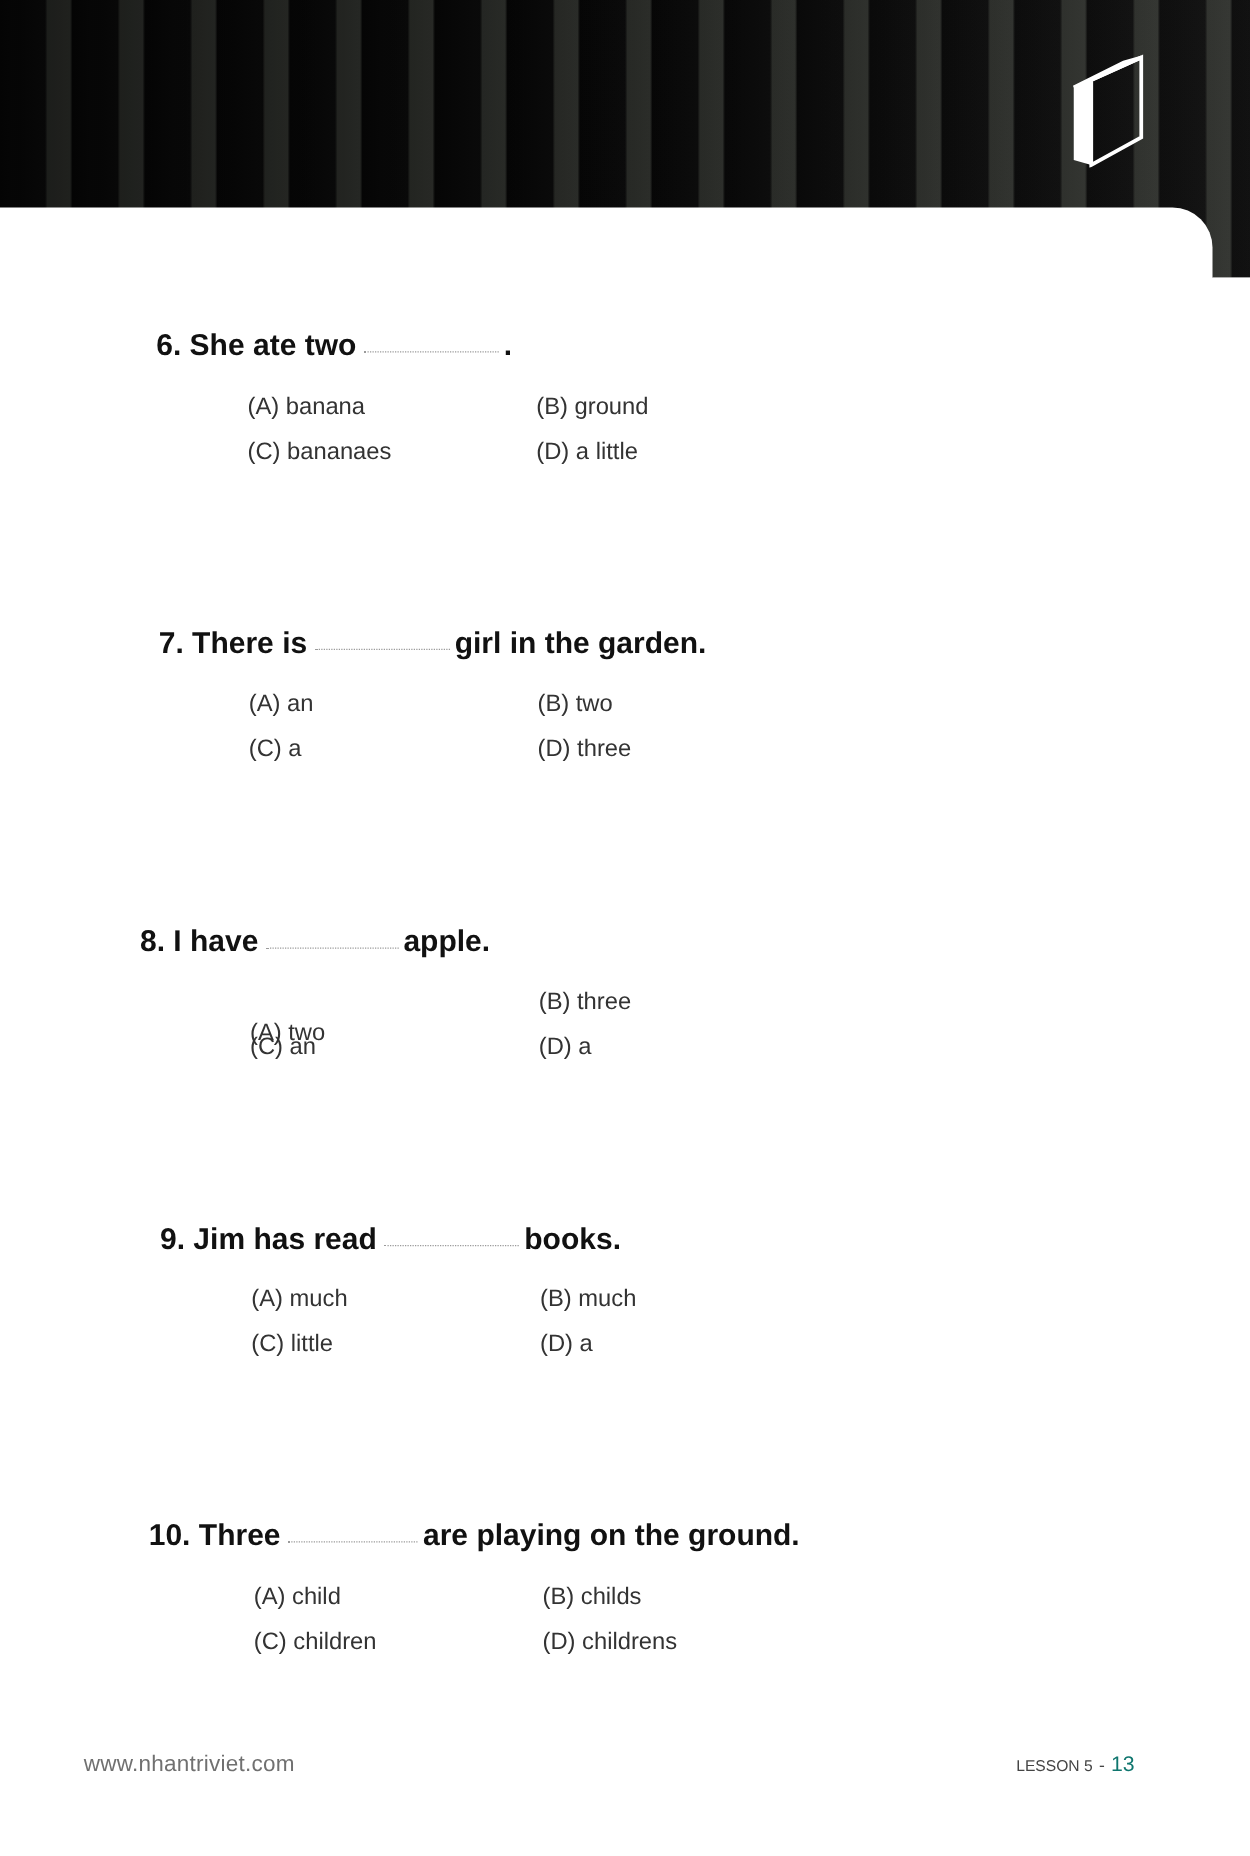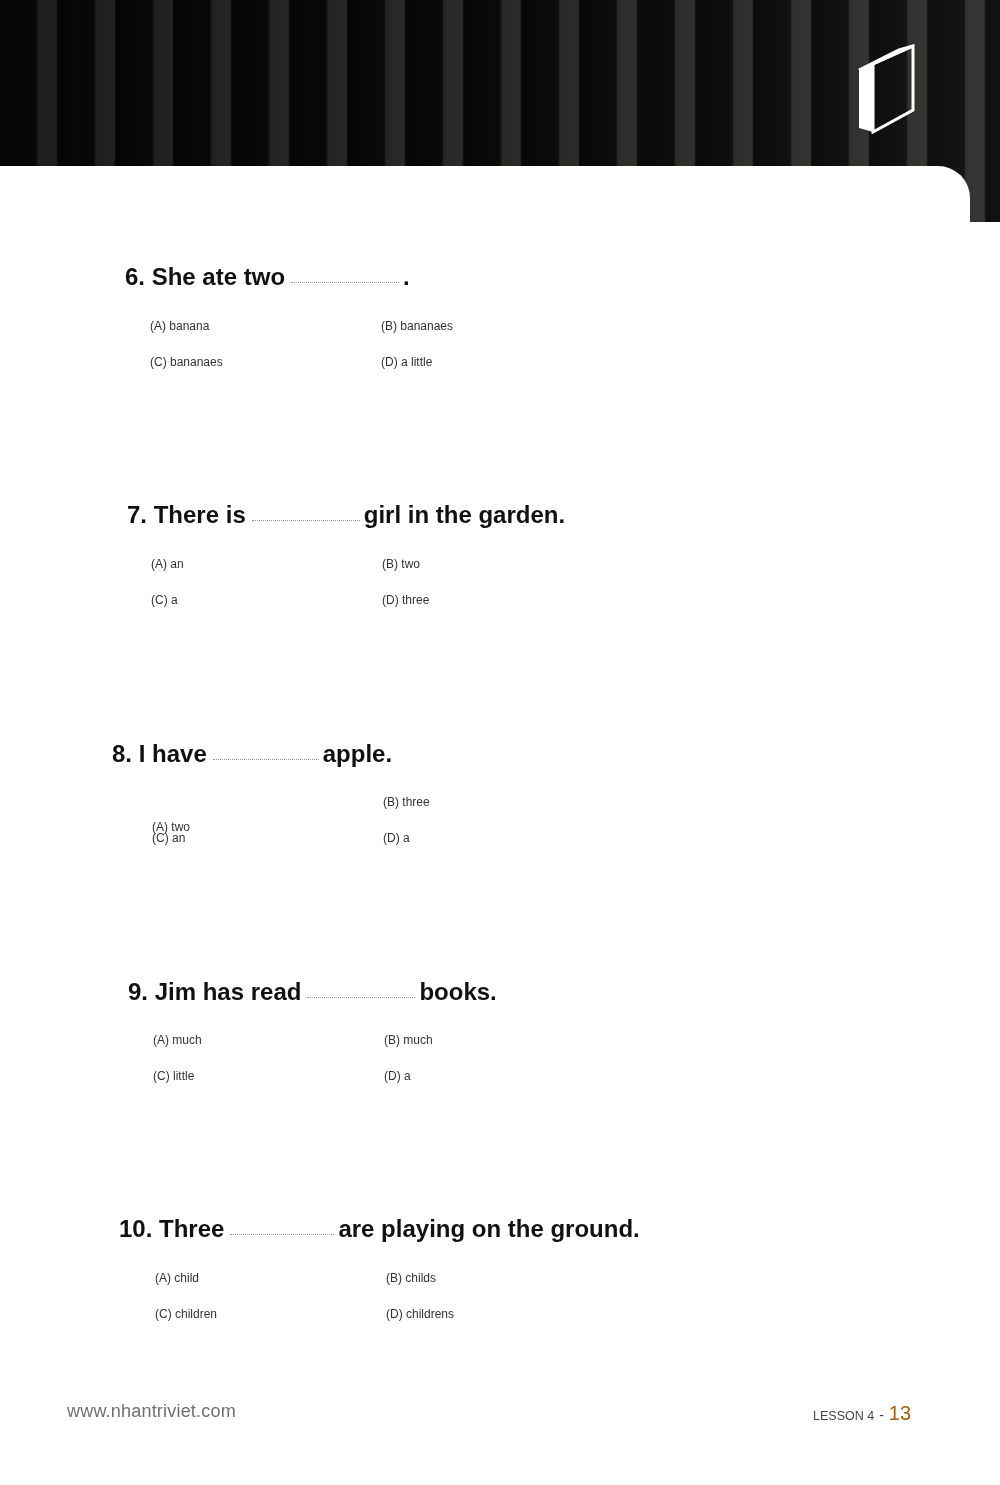--- a/index.html
+++ b/index.html
@@ -34,32 +34,32 @@
     position:absolute; white-space:nowrap;
     font-weight:bold; font-size:24px; color:#111;
     line-height:24px;
   }
   .q-stem .blank {
     display:inline-block; vertical-align:baseline;
     border-bottom:1px dotted #9a9a9a; height:1px; margin:0 4px 2px 6px;
   }
   .opt {
     position:absolute; white-space:nowrap;
-    font-size:12px; color:#333; line-height:24px;
+    font-size:19px; color:#333; line-height:24px;margin-left:48px;
   }
   .footer-site {
     position:absolute; left:67px; top:1401px; z-index:4;
     font-size:18px; color:#707070; letter-spacing:0.2px;
   }
   .footer-lesson {
     position:absolute; left:813px; top:1402px; z-index:4;
     font-size:12.5px; color:#444; white-space:nowrap;
   }
   .footer-lesson .dash { margin:0 5px 0 5px; font-size:14px; }
-  .footer-lesson .pnum { font-size:20px; color:#a16207; }
+  .footer-lesson .pnum { font-size:17px; color:#0f766e; }
 </style>
 </head>
 <body>
 
 <div class="header-band"></div>
 
 <svg class="book-icon" viewBox="0 0 64 92">
   <polygon points="4,28 18,22 18,90 4,86" fill="#ffffff"></polygon>
   <polygon points="18,22 58,4 58,68 18,90" fill="none" stroke="#ffffff" stroke-width="3"></polygon>
   <polygon points="4,28 44,8 58,4 18,22" fill="none" stroke="#ffffff" stroke-width="3"></polygon>
@@ -68,21 +68,21 @@
 
 <div class="page-panel"></div>
 <div class="right-strip-cover"></div>
 
 <div class="question" style="left:0;top:0;">
   <div class="q-stem" style="left:125px;top:265px;">
     <span>6.</span>
     <span>She ate two</span><span class="blank" style="width:108px;"></span><span>.</span>
   </div>
   <div class="opt" style="left:150px;top:314px;">(A) banana</div>
-  <div class="opt" style="left:381px;top:314px;">(B) bananaes</div>
+  <div class="opt" style="left:381px;top:314px;">(B) ground</div>
   <div class="opt" style="left:150px;top:350px;">(C) bananaes</div>
   <div class="opt" style="left:381px;top:350px;">(D) a little</div>
 </div>
 
 <div class="question" style="left:0;top:0;">
   <div class="q-stem" style="left:127px;top:503px;">
     <span>7.</span>
     <span>There is</span><span class="blank" style="width:108px;"></span><span>girl in the garden.</span>
   </div>
   <div class="opt" style="left:151px;top:552px;">(A) an</div>
@@ -119,14 +119,14 @@
     <span>Three</span><span class="blank" style="width:104px;"></span><span>are playing on the ground.</span>
   </div>
   <div class="opt" style="left:155px;top:1266px;">(A) child</div>
   <div class="opt" style="left:386px;top:1266px;">(B) childs</div>
   <div class="opt" style="left:155px;top:1302px;">(C) children</div>
   <div class="opt" style="left:386px;top:1302px;">(D) childrens</div>
 </div>
 
 <div class="footer-site">www.nhantriviet.com</div>
 <div class="footer-lesson">
-  <span>LESSON 4</span><span class="dash">-</span><span class="pnum">13</span>
+  <span>LESSON 5</span><span class="dash">-</span><span class="pnum">13</span>
 </div>
 
 </body></html>

